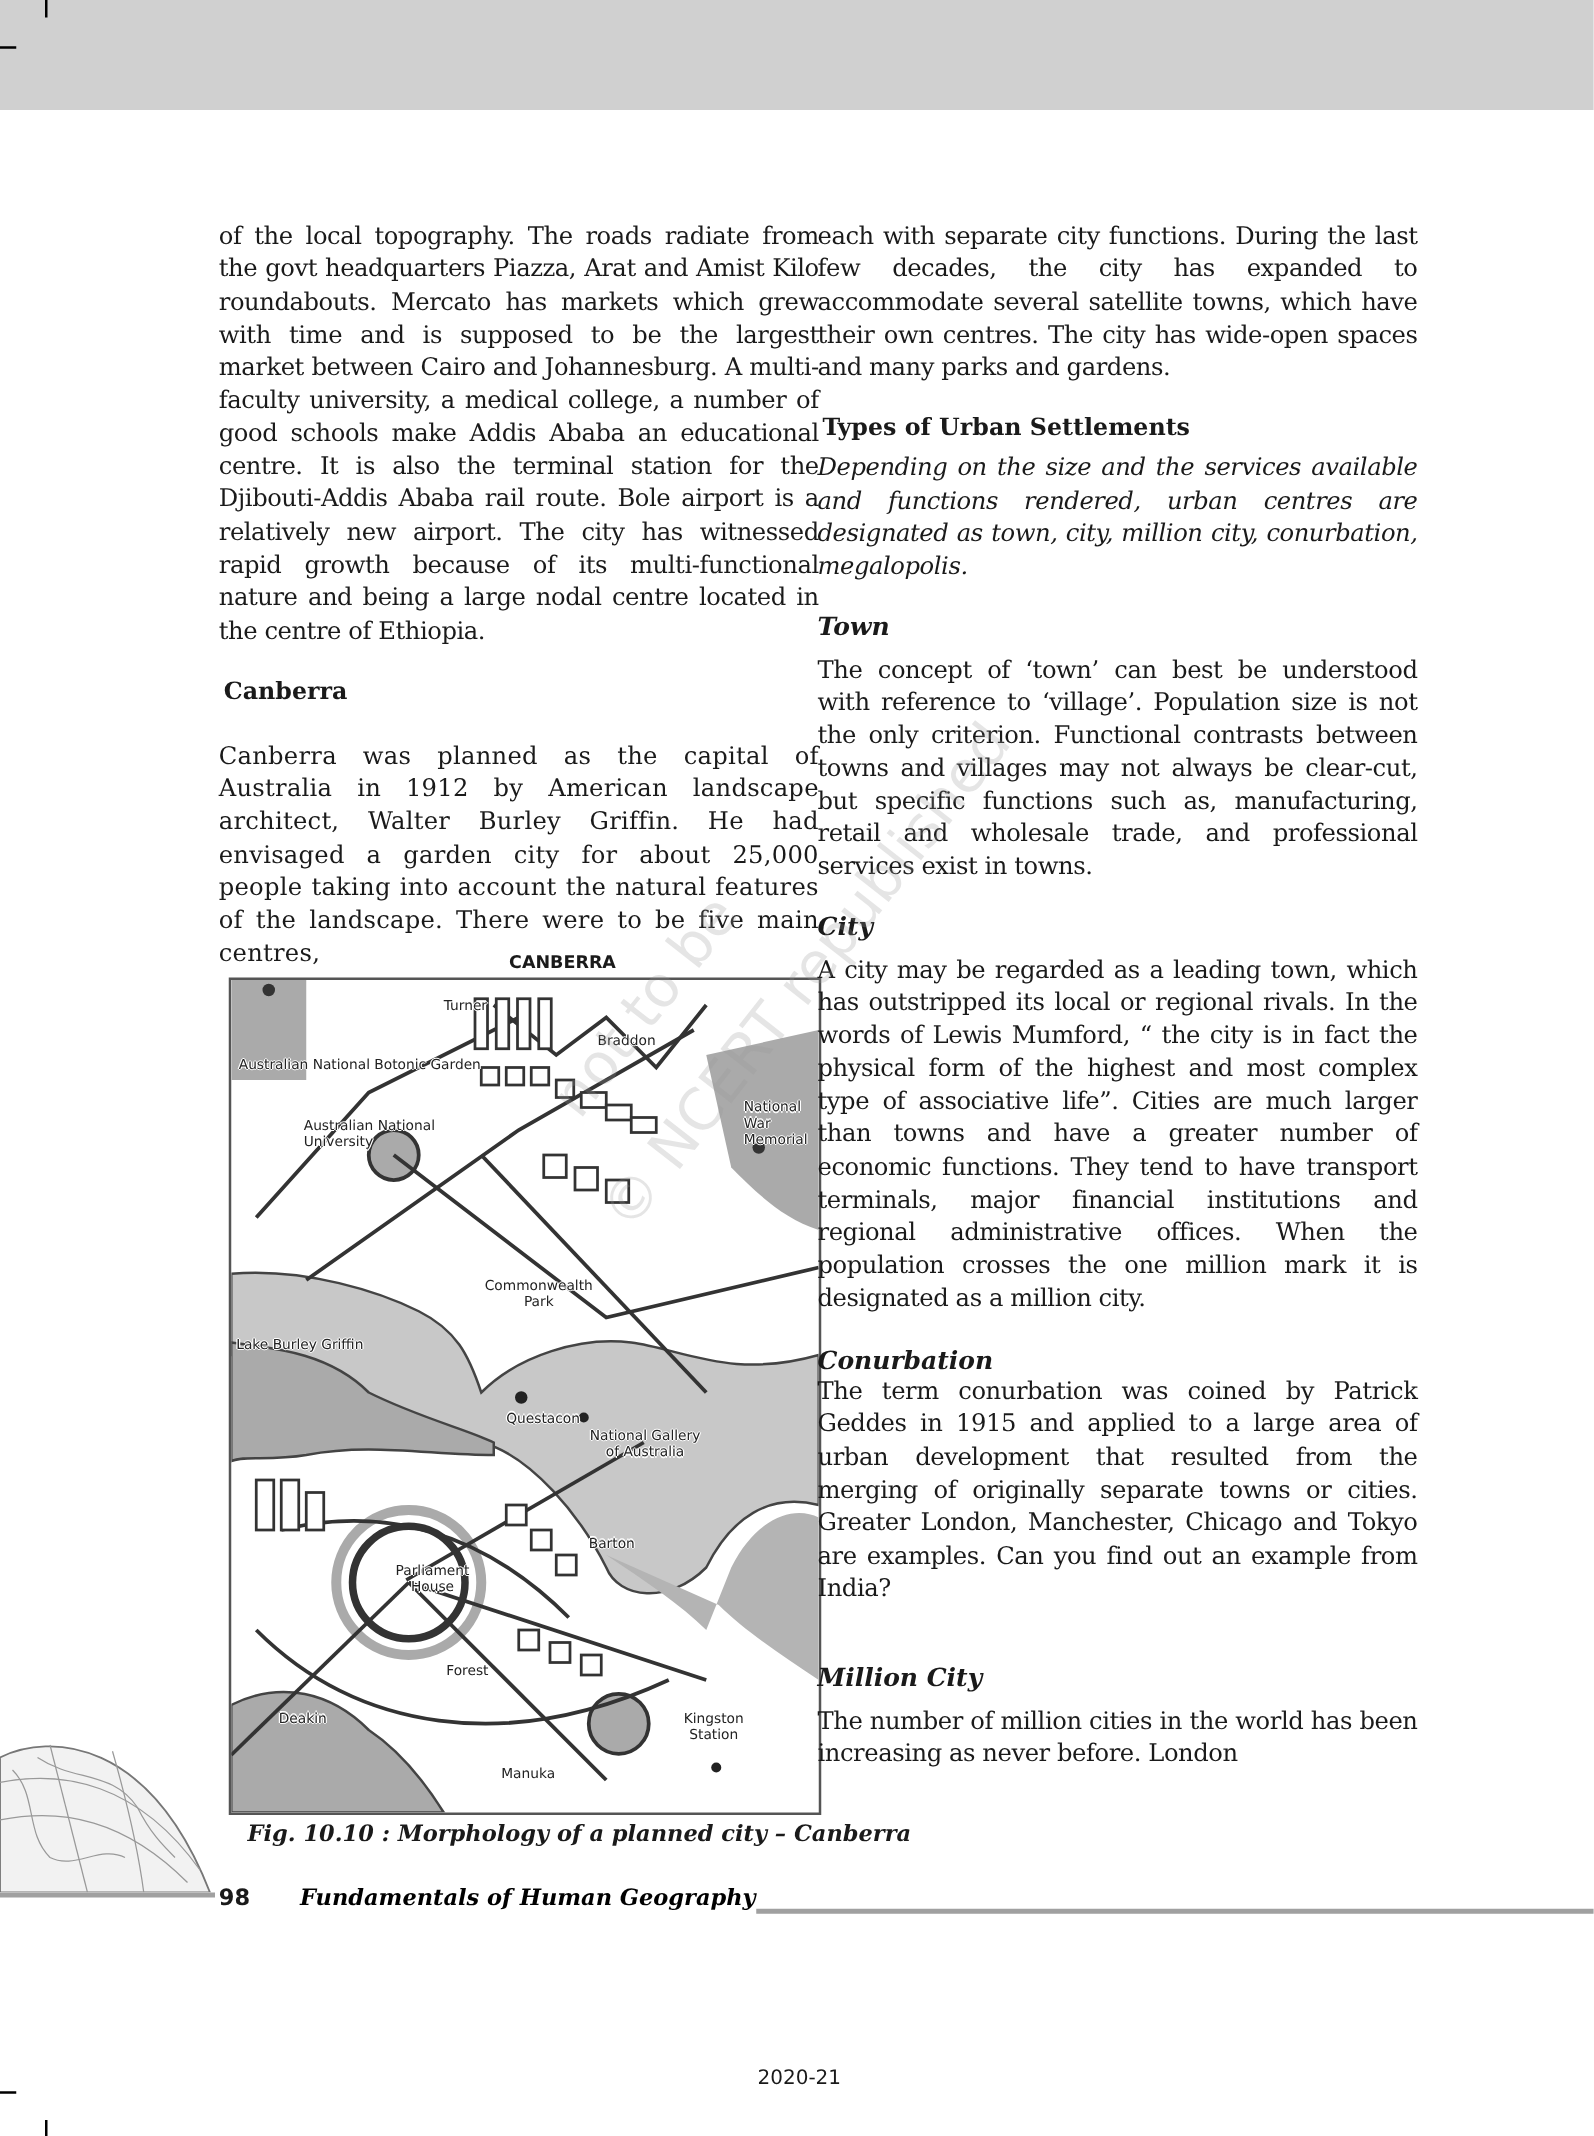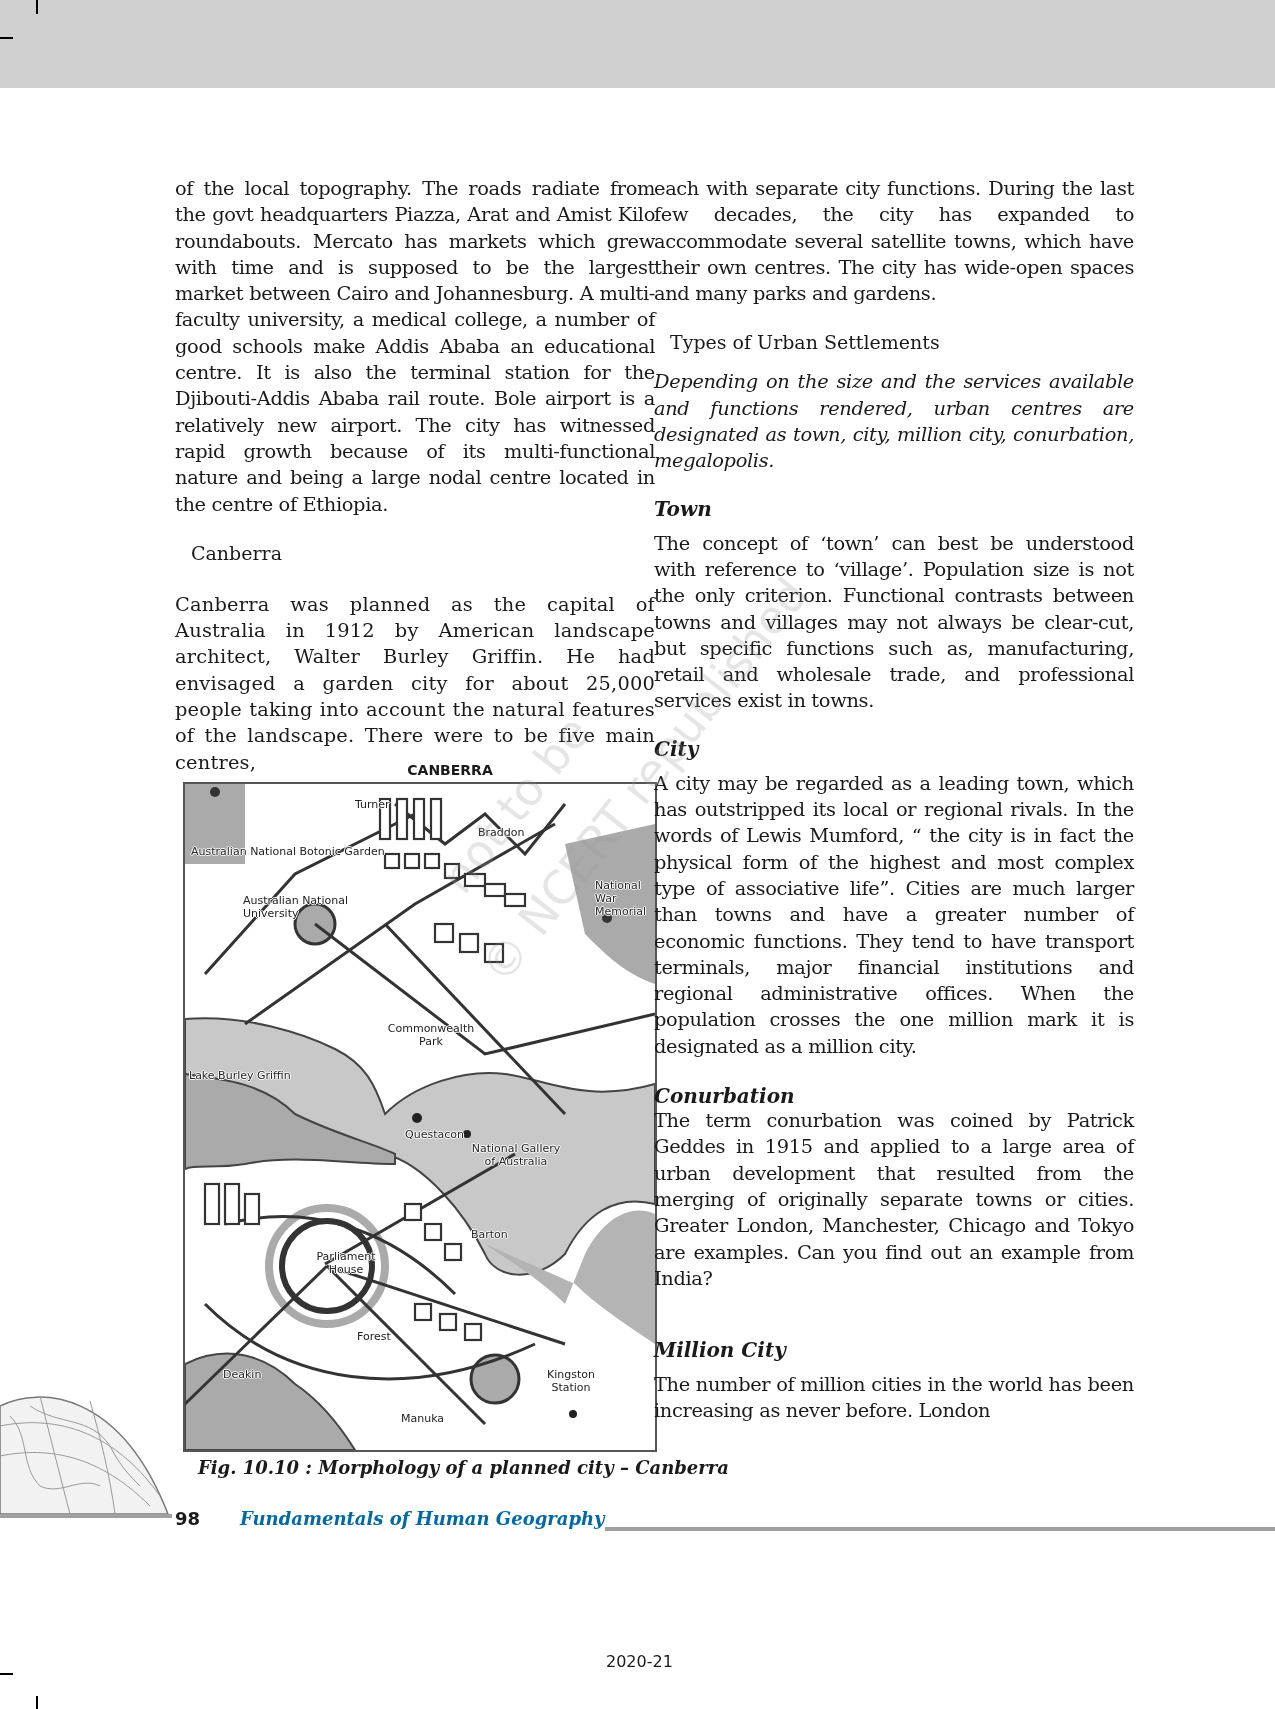--- a/index.html
+++ b/index.html
@@ -10,40 +10,40 @@
     }
     .topband { position: absolute; left: 0; top: 0; width: 1275px; height: 88px; background: #d0d0d0; }
     .crop { position: absolute; background: #000; }
     .col { position: absolute; top: 176px; width: 480px; }
     .col.left { left: 175px; }
     .col.right { left: 654px; }
     p.body {
       margin: 0; font-size: 19.4px; line-height: 26.3px; text-align: justify;
       font-family: "DejaVu Serif", serif; letter-spacing: -0.35px;
     }
-    h3.sec { margin: 16px; font-size: 19px; font-weight: normal; font-family: "DejaVu Serif", serif; }
+    h3.sec { margin: 4px; font-size: 19px; font-weight: bold; font-family: "DejaVu Serif", serif; }
     h3.sub { margin: 0; font-size: 20px; font-weight: bold; font-style: italic; font-family: "DejaVu Serif", serif; }
     .map-wrap { position: absolute; left: 183px; top: 762px; width: 474px; }
     .map-title { text-align: center; font-family: "DejaVu Sans", sans-serif; font-weight: bold; font-size: 14px; margin-left: 60px; }
     .map {
       position: relative; width: 470px; height: 666px; margin-top: 4px;
       border: 2px solid #555; background: #ffffff; overflow: hidden;
     }
     .map svg { position: absolute; left: 0; top: 0; }
     .lbl {
       position: absolute; font-family: "DejaVu Sans", sans-serif; font-size: 11px; line-height: 13px;
       color: #222; background: rgba(255,255,255,0.0);
       text-shadow: 1px 0 #fff, -1px 0 #fff, 0 1px #fff, 0 -1px #fff;
     }
     .caption {
       position: absolute; left: 198px; top: 1457px; font-size: 18px; font-weight: bold; font-style: italic;
       font-family: "DejaVu Serif", serif;
     }
     .footer-num { position: absolute; left: 175px; top: 1508px; font-family: "DejaVu Sans", sans-serif; font-weight: bold; font-size: 18px; }
-    .footer-title { position: absolute; left: 240px; top: 1508px; font-family: "DejaVu Serif", serif; font-weight: bold; font-style: italic; font-size: 18px; color: #0369a1; }
+    .footer-title { position: absolute; left: 240px; top: 1508px; font-family: "DejaVu Serif", serif; font-weight: bold; font-style: italic; font-size: 18px; color: #000000; }
     .footer-rule { position: absolute; left: 605px; top: 1527px; width: 670px; height: 4px; background: #a0a0a0; }
     .footer-rule-left { position: absolute; left: 0; top: 1514px; width: 172px; height: 4px; background: #a0a0a0; }
     .year { position: absolute; left: 606px; top: 1652px; font-family: "DejaVu Sans", sans-serif; font-size: 16px; }
     .globe { position: absolute; left: 0; top: 1386px; width: 170px; height: 128px; overflow: hidden; }
     .watermark {
       position: absolute; left: 430px; top: 870px; transform: rotate(-52deg); transform-origin: left top;
       font-family: "DejaVu Sans", sans-serif; font-size: 46px; color: rgba(150,150,150,0.25); white-space: nowrap; pointer-events: none;
     }
     .watermark2 {
       position: absolute; left: 470px; top: 960px; transform: rotate(-52deg); transform-origin: left top;

